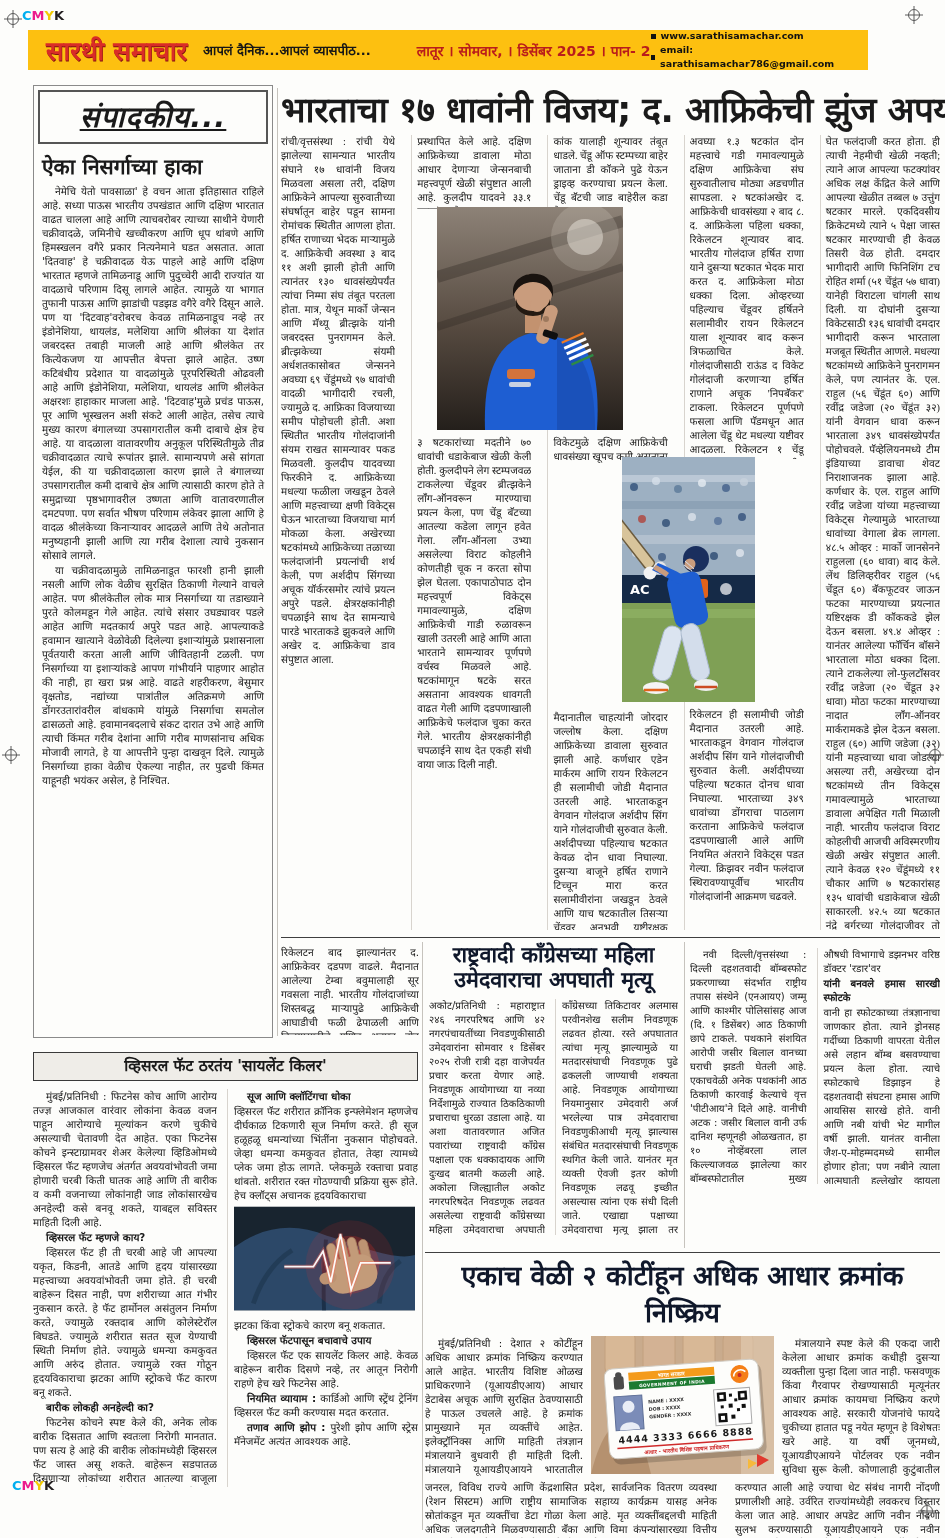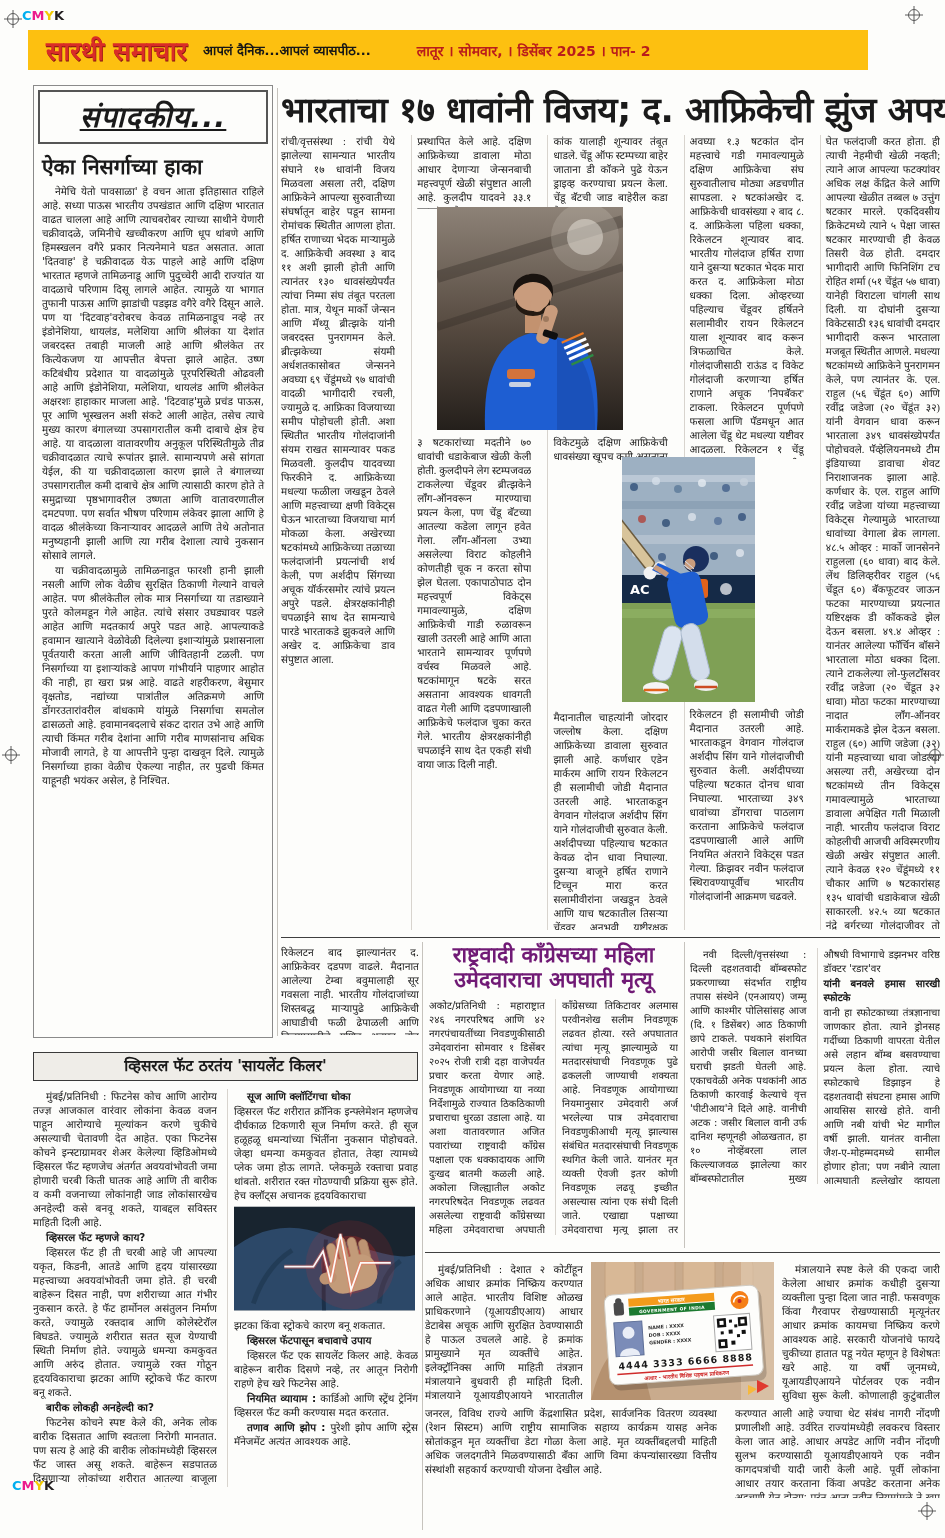--- a/index.html
+++ b/index.html
@@ -36,21 +36,21 @@
   .edit-body { padding:2px 8px; height:846px; }
 
   
   .main-headline { font-size:35px; font-weight:800; text-align:center; white-space:nowrap; letter-spacing:-0.5px; }
   .ccols { display:flex; gap:16px;font-family:Liberation Serif, serif; }
   .ccols .bcol { flex:1; height:795px; }
   .ccols .rule { border-left:1px solid #d8d4ce; padding-left:5px; }
   .divider { background:#3f3f3f; height:1px; }
 
   
-  .sec-headline { font-weight:800; color:#701a75; }
+  .sec-headline { font-weight:800; color:#0f172a; }
   .sub-bar { background:#efede8; border:1px solid #3a3a3a; text-align:center; font-weight:800; font-size:15.5px; line-height:27px; }
 
   .two-cols { display:flex; gap:10px; }
   .two-cols .bcol { flex:1; }
   .two-cols .rule { border-left:1px solid #d8d4ce; padding-left:6px; }
 
   .vrule { background:#c6c3bd; width:1px; }
   .photo { display:block; }
   svg text { font-family:"DejaVu Sans","Liberation Sans",sans-serif; }
 </style>
@@ -74,20 +74,30 @@
         <circle cx="9" cy="9" r="5.5" fill="none" stroke="#5a5a5a"></circle>
         <line x1="9" y1="0" x2="9" y2="18" stroke="#5a5a5a"></line>
         <line x1="0" y1="9" x2="18" y2="9" stroke="#5a5a5a"></line>
       </svg>
   </div>
 
   <div class="abs masthead" style="left:28px;top:30px;width:840px;height:40px">
     <span class="mh-title">सारथी समाचार</span>
     <span class="mh-tag">आपलं दैनिक...आपलं व्यासपीठ...</span>
     <span class="mh-date">लातूर । सोमवार, । डिसेंबर 2025 । पान- 2</span>
+    <span class="mh-contact">
+      <span class="mh-row">
+          <span class="sq"></span>
+          <span>www.sarathisamachar.com</span>
+        </span>
+      <span class="mh-row">
+          <span class="sq"></span>
+          <span>email: sarathisamachar786@gmail.com</span>
+        </span>
+    </span>
   </div>
 
   <div class="abs edit-box" style="left:33px;top:85px;width:240px;height:953px">
     <div class="edit-label-box">
       <span class="edit-label">संपादकीय...</span>
     </div>
     <div class="edit-title">ऐका निसर्गाच्या हाका</div>
     <div class="edit-body bcol">
       <p class="ind">नेमेचि येतो पावसाळा' हे वचन आता इतिहासात राहिले आहे. सध्या पाऊस भारतीय उपखंडात आणि दक्षिण भारतात वाढत चालला आहे आणि त्याचबरोबर त्याच्या साथीने येणारी चक्रीवादळे, जमिनीचे खच्चीकरण आणि धूप थांबणे आणि हिमस्खलन वगैरे प्रकार नित्यनेमाने घडत असतात. आता 'दितवाह' हे चक्रीवादळ येऊ पाहले आहे आणि दक्षिण भारतात म्हणजे तामिळनाडू आणि पुदुच्चेरी आदी राज्यांत या वादळाचे परिणाम दिसू लागले आहेत. त्यामुळे या भागात तुफानी पाऊस आणि झाडांची पडझड वगैरे वगैरे दिसून आले. पण या 'दिटवाह'वरोबरच केवळ तामिळनाडूच नव्हे तर इंडोनेशिया, थायलंड, मलेशिया आणि श्रीलंका या देशांत जबरदस्त तबाही माजली आहे आणि श्रीलंकेत तर कित्येकजण या आपत्तीत बेपत्ता झाले आहेत. उष्ण कटिबंधीय प्रदेशात या वादळांमुळे पूरपरिस्थिती ओढवली आहे आणि इंडोनेशिया, मलेशिया, थायलंड आणि श्रीलंकेत अक्षरशः हाहाकार माजला आहे. 'दिटवाह'मुळे प्रचंड पाऊस, पूर आणि भूस्खलन अशी संकटे आली आहेत, तसेच त्याचे मुख्य कारण बंगालच्या उपसागरातील कमी दाबाचे क्षेत्र हेच आहे. या वादळाला वातावरणीय अनुकूल परिस्थितीमुळे तीव्र चक्रीवादळात त्याचे रूपांतर झाले. सामान्यपणे असे सांगता येईल, की या चक्रीवादळाला कारण झाले ते बंगालच्या उपसागरातील कमी दाबाचे क्षेत्र आणि त्यासाठी कारण होते ते समुद्राच्या पृष्ठभागावरील उष्णता आणि वातावरणातील दमटपणा. पण सर्वात भीषण परिणाम लंकेवर झाला आणि हे वादळ श्रीलंकेच्या किनाऱ्यावर आदळले आणि तेथे अतोनात मनुष्यहानी झाली आणि त्या गरीब देशाला त्याचे नुकसान सोसावे लागले.</p>
       <p class="ind">या चक्रीवादळामुळे तामिळनाडूत फारशी हानी झाली नसली आणि लोक वेळीच सुरक्षित ठिकाणी गेल्याने वाचले आहेत. पण श्रीलंकेतील लोक मात्र निसर्गाच्या या तडाख्याने पुरते कोलमडून गेले आहेत. त्यांचे संसार उघड्यावर पडले आहेत आणि मदतकार्य अपुरे पडत आहे. आपल्याकडे हवामान खात्याने वेळोवेळी दिलेल्या इशाऱ्यांमुळे प्रशासनाला पूर्वतयारी करता आली आणि जीवितहानी टळली. पण निसर्गाच्या या इशाऱ्यांकडे आपण गांभीर्याने पाहणार आहोत की नाही, हा खरा प्रश्न आहे. वाढते शहरीकरण, बेसुमार वृक्षतोड, नद्यांच्या पात्रांतील अतिक्रमणे आणि डोंगरउतारांवरील बांधकामे यांमुळे निसर्गाचा समतोल ढासळतो आहे. हवामानबदलाचे संकट दारात उभे आहे आणि त्याची किंमत गरीब देशांना आणि गरीब माणसांनाच अधिक मोजावी लागते, हे या आपत्तीने पुन्हा दाखवून दिले. त्यामुळे निसर्गाच्या हाका वेळीच ऐकल्या नाहीत, तर पुढची किंमत याहूनही भयंकर असेल, हे निश्चित.</p>
@@ -305,20 +315,21 @@
         <p>औषधी विभागाचे डझनभर वरिष्ठ डॉक्टर 'रडार'वर</p>
         <p class="h4">यांनी बनवले हमास सारखी स्फोटके</p>
         <p>वानी हा स्फोटकाच्या तंत्रज्ञानाचा जाणकार होता. त्याने ड्रोनसह गर्दीच्या ठिकाणी वापरता येतील असे लहान बॉम्ब बसवण्याचा प्रयत्न केला होता. त्याचे स्फोटकाचे डिझाइन हे दहशतवादी संघटना हमास आणि आयसिस सारखे होते. वानी आणि नबी यांची भेट मागील वर्षी झाली. यानंतर वानीला जैश-ए-मोहम्मदमध्ये सामील होणार होता; पण नबीने त्याला आत्मघाती हल्लेखोर व्हायला प्रवृत्त केले. यानंतर तो नबीला तांत्रिक मदत करत राहिला. त्याला अटक तेव्हा झाली, जेव्हा या प्रकरणातील आणखी एक मुख्य साथीदार अमीर रशीद अली याच्याही मुसक्या आवळल्या गेल्या होत्या. याच अमीर रशीद अलीच्या नावावर स्फोटकांसाठी वापरण्यात आलेली कार होती. अलीने नबीसाठी घर आणि इतर मदत उपलब्ध करून दिल्याचा आरोप आहे.</p>
       </div>
     </div>
   </div>
 
   <div class="abs divider" style="left:425px;top:1252px;width:515px"></div>
 
   <div class="abs" style="left:425px;top:1256px;width:515px">
+    <div class="sec-headline" style="font-size:27px;text-align:center">एकाच वेळी २ कोटींहून अधिक आधार क्रमांक निष्क्रिय</div>
     <div style="display:flex;gap:8px;margin-top:6px;height:140px">
       <div class="bcol" style="flex:1">
           <p class="ind">मुंबई/प्रतिनिधी : देशात २ कोटींहून अधिक आधार क्रमांक निष्क्रिय करण्यात आले आहेत. भारतीय विशिष्ट ओळख प्राधिकरणाने (यूआयडीएआय) आधार डेटाबेस अचूक आणि सुरक्षित ठेवण्यासाठी हे पाऊल उचलले आहे. हे क्रमांक प्रामुख्याने मृत व्यक्तींचे आहेत. इलेक्ट्रॉनिक्स आणि माहिती तंत्रज्ञान मंत्रालयाने बुधवारी ही माहिती दिली. मंत्रालयाने यूआयडीएआयने भारतातील रजिस्ट्रार</p>
         </div>
 
       <div style="width:183px">
         <svg width="183" height="138" viewBox="0 0 183 138">
           <rect width="183" height="138" fill="#c9ab8d"></rect>
           <rect x="14" y="-12" width="30" height="58" rx="14" fill="#d8b896" stroke="#c2a07e"></rect>
           <rect x="52" y="-16" width="32" height="62" rx="15" fill="#d3b294" stroke="#c2a07e"></rect>

